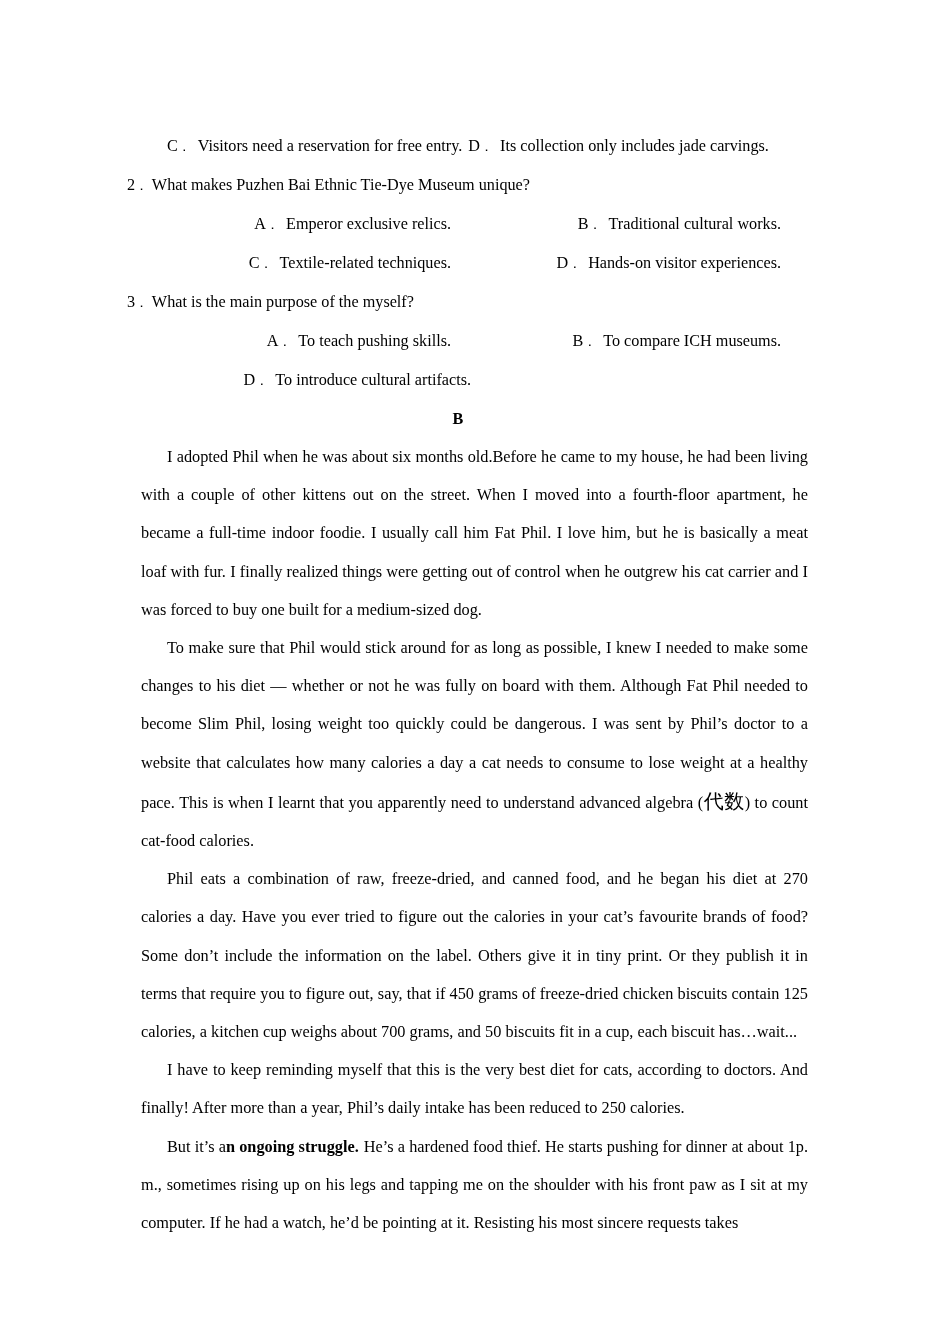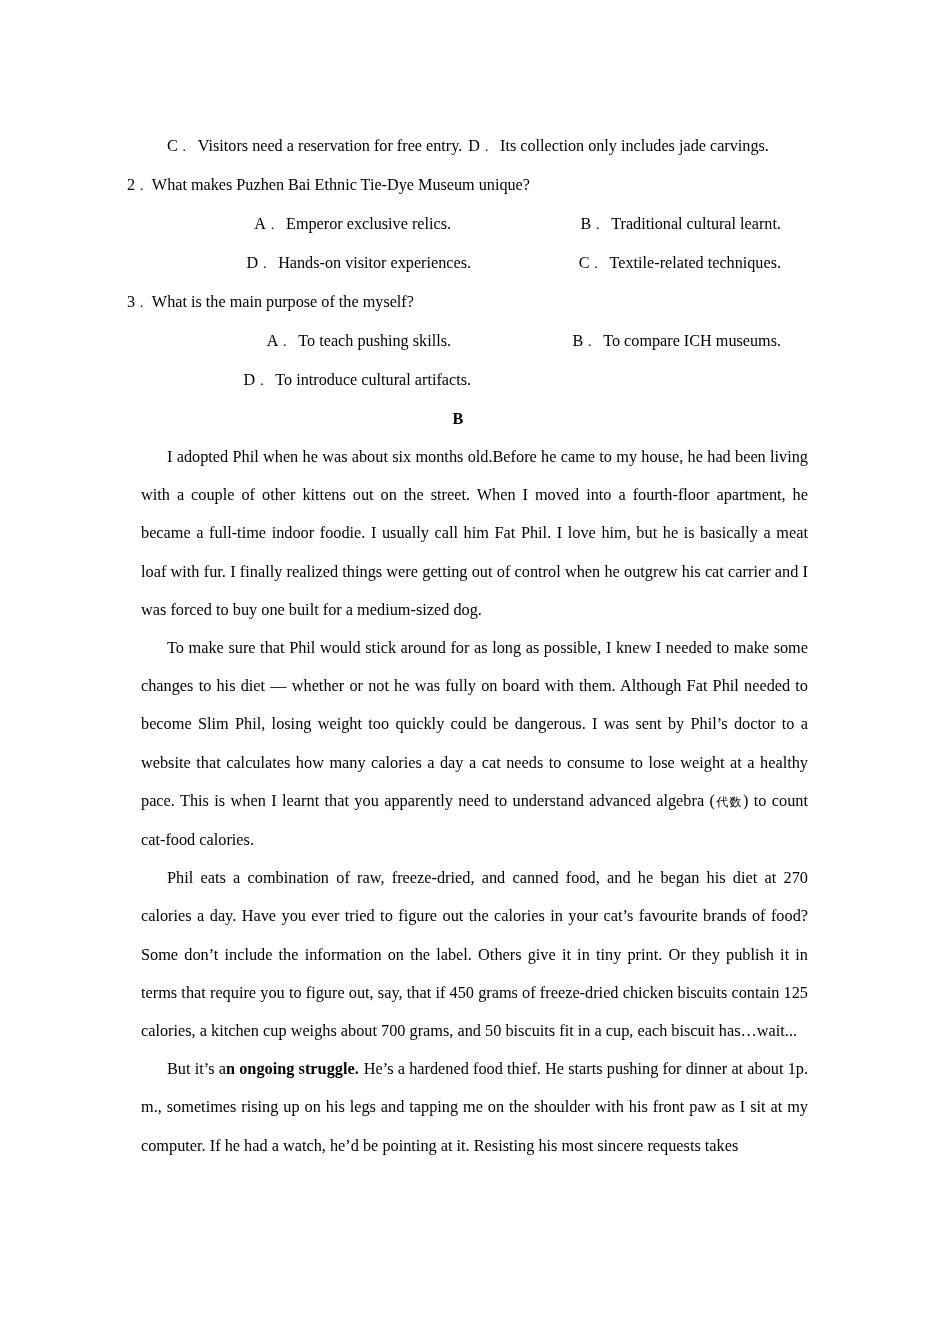--- a/index.html
+++ b/index.html
@@ -85,21 +85,21 @@
   .para {
     font-size: 16.3px;
     line-height: 38.2px;
     text-align: justify;
     text-justify: inter-word;
     text-indent: 26px;
     margin: 0;
     hyphens: none;
   }
   .para b { font-weight: bold; }
-  .cjk { font-family: "DejaVu Sans", sans-serif; font-size: 12px; }
+  .cjk { font-family: "DejaVu Sans", sans-serif; font-size: 20px; }
   .sp { display: inline-block; width: 5px; }
 </style>
 </head>
 <body>
 
 <div class="page">
 
   <div class="opt-inline">
     <span class="opt-label"><span>C</span><span class="cjk-dot">．</span></span><span class="opt-text">Visitors need a reservation for free entry.</span><span class="gap"></span><span class="opt-label"><span>D</span><span class="cjk-dot">．</span></span><span class="opt-text">Its collection only includes jade carvings.</span>
   </div>
@@ -107,30 +107,30 @@
   <div class="q-stem">
     <span class="q-num"><span>2</span><span class="cjk-dot">．</span></span>
     <span>What makes Puzhen Bai Ethnic Tie-Dye Museum unique?</span>
   </div>
 
   <div class="opt-row">
     <div class="opt opt-col-a">
       <span class="opt-label"><span>A</span><span class="cjk-dot">．</span></span><span class="opt-text">Emperor exclusive relics.</span>
     </div>
     <div class="opt opt-col-b">
-      <span class="opt-label"><span>B</span><span class="cjk-dot">．</span></span><span class="opt-text">Traditional cultural learnt.</span>
+      <span class="opt-label"><span>B</span><span class="cjk-dot">．</span></span><span class="opt-text">Traditional cultural works.</span>
     </div>
   </div>
 
   <div class="opt-row">
+    <div class="opt opt-col-a">
+      <span class="opt-label"><span>C</span><span class="cjk-dot">．</span></span><span class="opt-text">Textile-related techniques.</span>
+    </div>
     <div class="opt opt-col-b">
       <span class="opt-label"><span>D</span><span class="cjk-dot">．</span></span><span class="opt-text">Hands-on visitor experiences.</span>
-    </div>
-    <div class="opt opt-col-a">
-      <span class="opt-label"><span>C</span><span class="cjk-dot">．</span></span><span class="opt-text">Textile-related techniques.</span>
     </div>
   </div>
 
   <div class="q-stem">
     <span class="q-num"><span>3</span><span class="cjk-dot">．</span></span>
     <span>What is the main purpose of the myself?</span>
   </div>
 
   <div class="opt-row">
     <div class="opt opt-col-a">
@@ -149,16 +149,17 @@
 
   <div class="section-letter">B</div>
 
 
   <p class="para">I adopted Phil when he was about six months old.Before he came to my house, he had been  living with a couple of other kittens out on the street. When I moved into a fourth-floor apartment, he became a full-time indoor foodie. I usually call him Fat Phil. I love him, but he is basically a meat loaf with fur. I finally realized things were getting out of control when he outgrew his cat carrier and I was forced to buy one built for a medium-sized dog.</p>
 
   <p class="para"><span>To make sure that Phil would stick around for as long as possible, I knew I needed to make some changes to his diet — whether or not he was fully on board with them. Although Fat Phil needed to become Slim Phil, losing weight too quickly could be dangerous. I was sent by Phil’s doctor to a website that calculates how many calories a day a cat needs to consume to lose weight at a healthy pace. This is when I learnt that you apparently need to understand advanced algebra (</span><span class="cjk">代数</span><span>) to count cat-food calories.</span></p>
 
   <p class="para">Phil eats a combination of raw, freeze-dried, and canned food, and he began his diet at 270 calories a day. Have you ever tried to figure out the calories in your cat’s favourite brands of food? Some don’t include the information on the label. Others give it in tiny print. Or they publish it in  terms that require you to figure out, say, that if 450 grams of freeze-dried chicken biscuits contain 125 calories, a kitchen cup weighs about 700 grams, and 50 biscuits fit in a cup, each biscuit has…wait...</p>
 
+  <p class="para">I have to keep reminding myself that this is the very best diet for cats, according to doctors. And finally! After more than a year, Phil’s daily intake has been reduced to 250 calories.</p>
 
   <p class="para"><span>But it’s a</span><b>n ongoing struggle.</b><span class="sp"></span><span>He’s a hardened food thief. He starts pushing for dinner at about 1p. m., sometimes rising up on his legs and tapping me on the shoulder with his front paw as I sit at my computer. If he had a watch, he’d be pointing at it. Resisting his most sincere requests takes</span></p>
 
 </div>
 
 </body></html>

